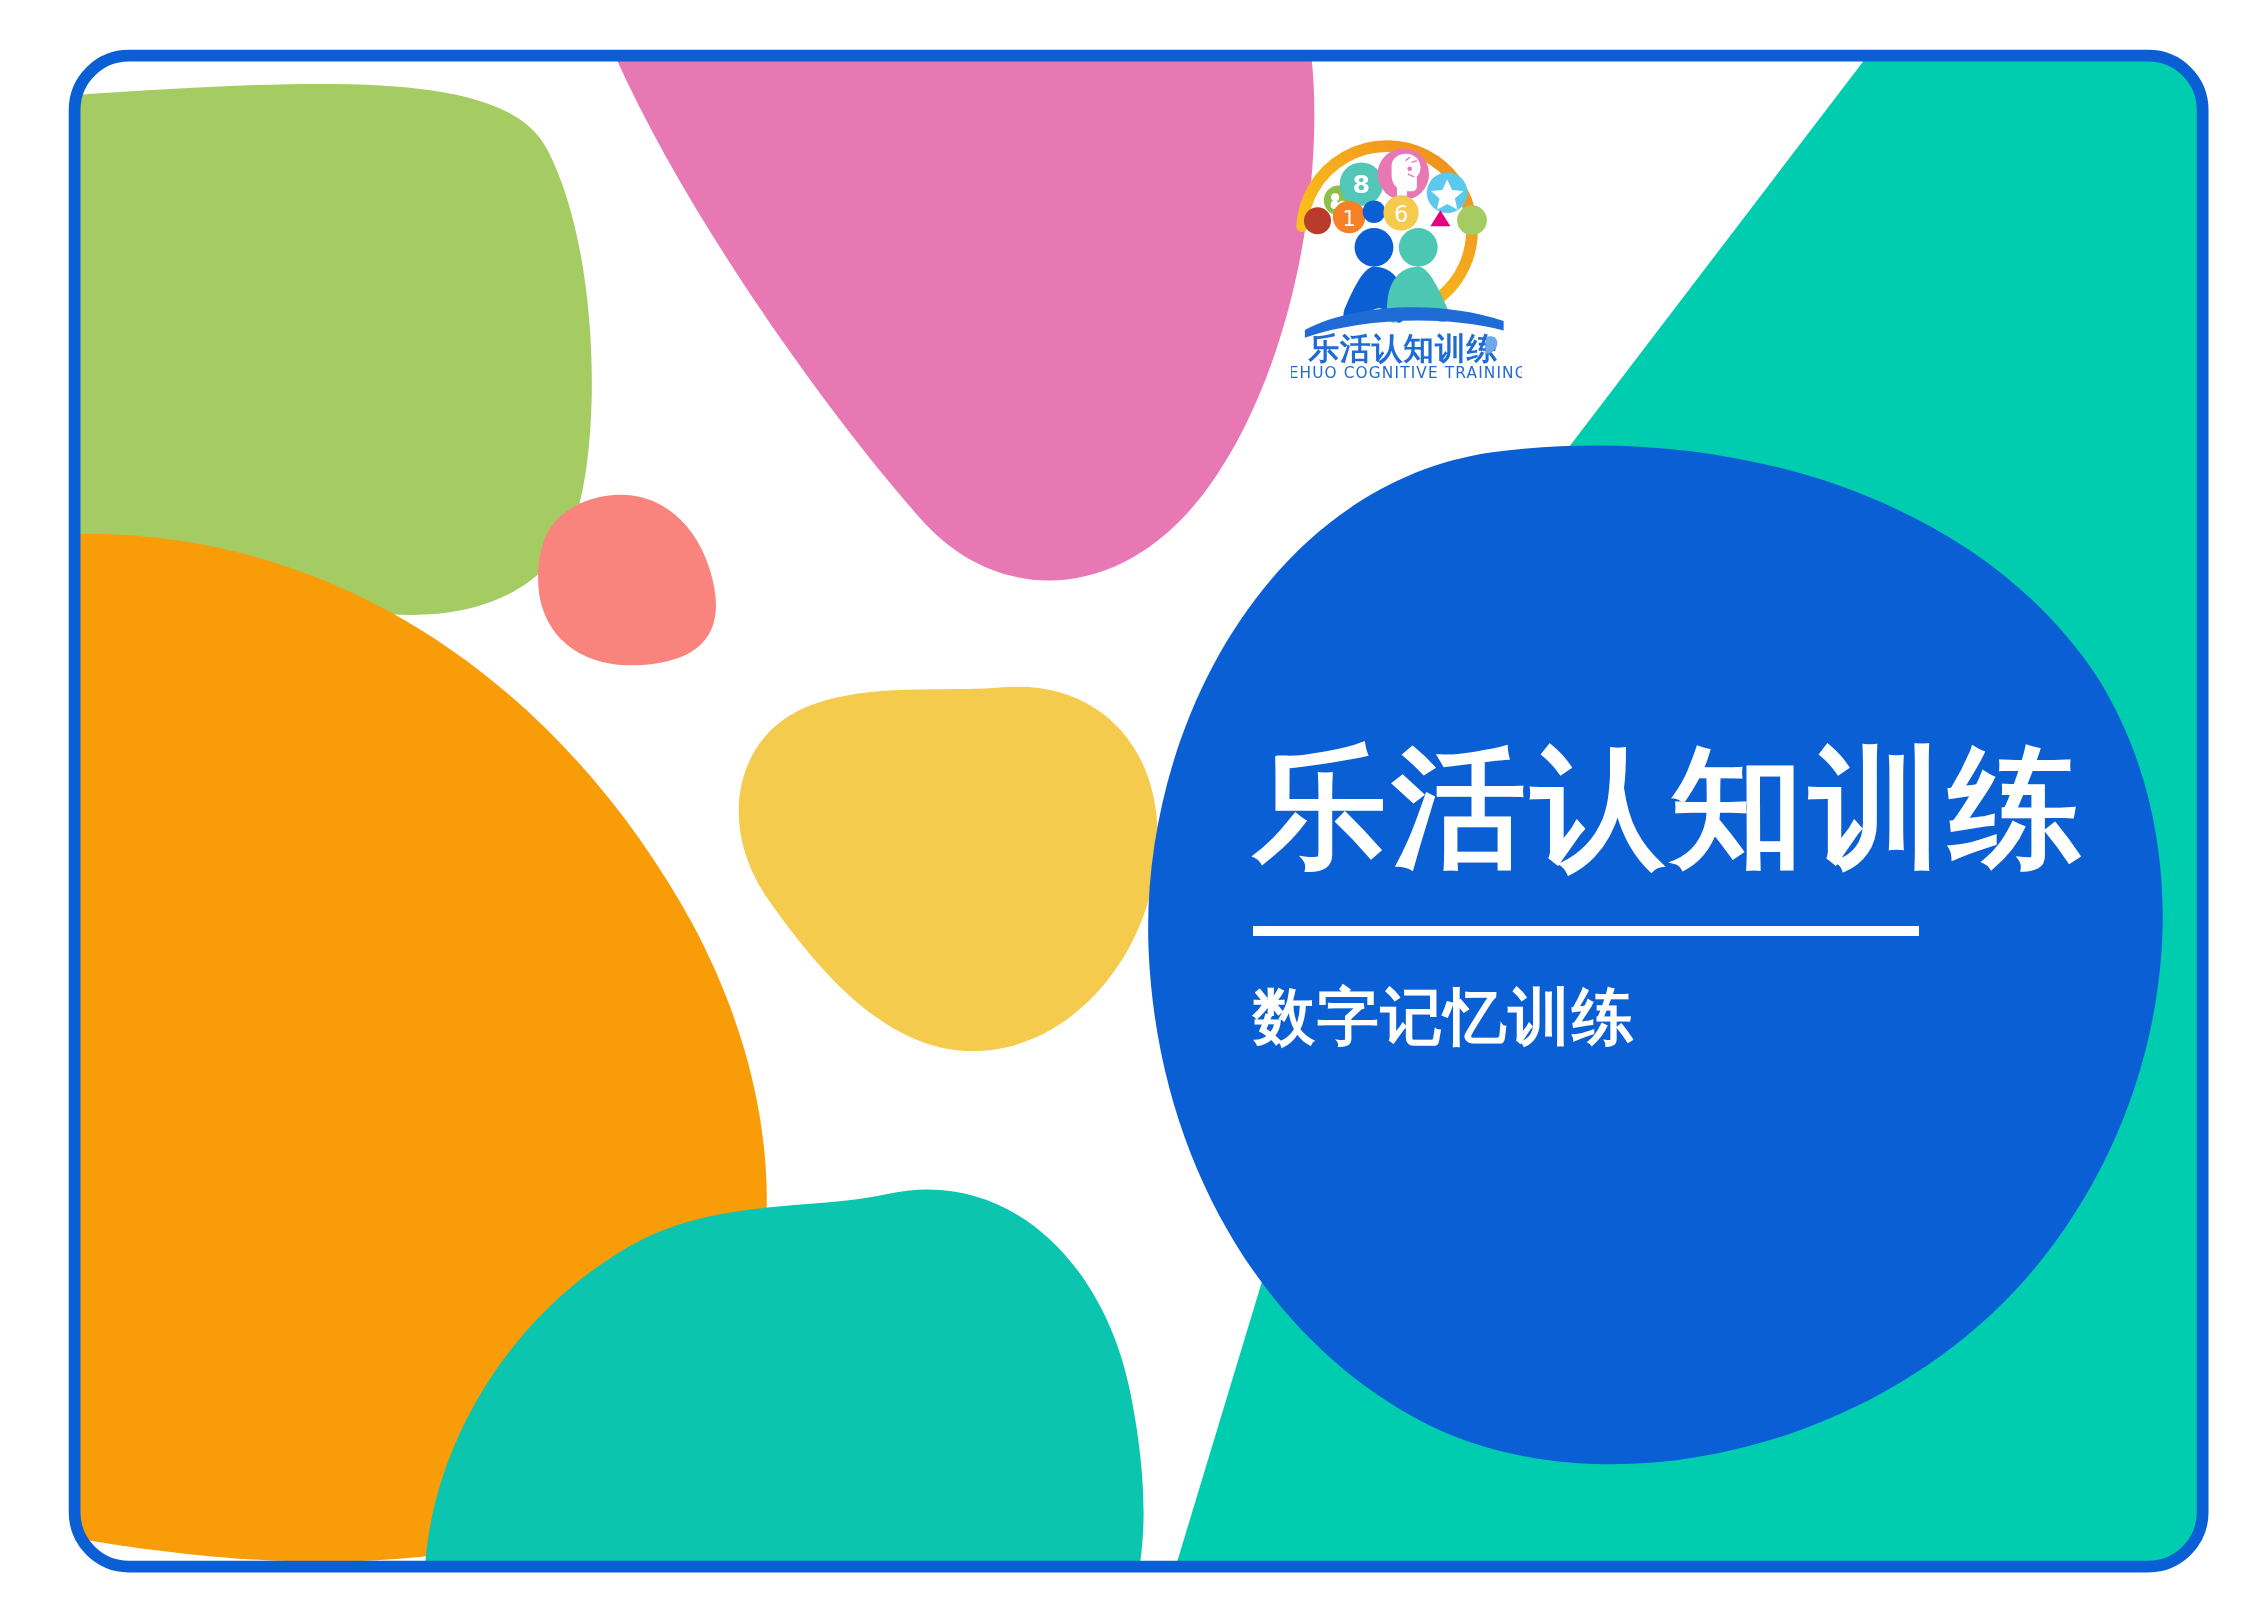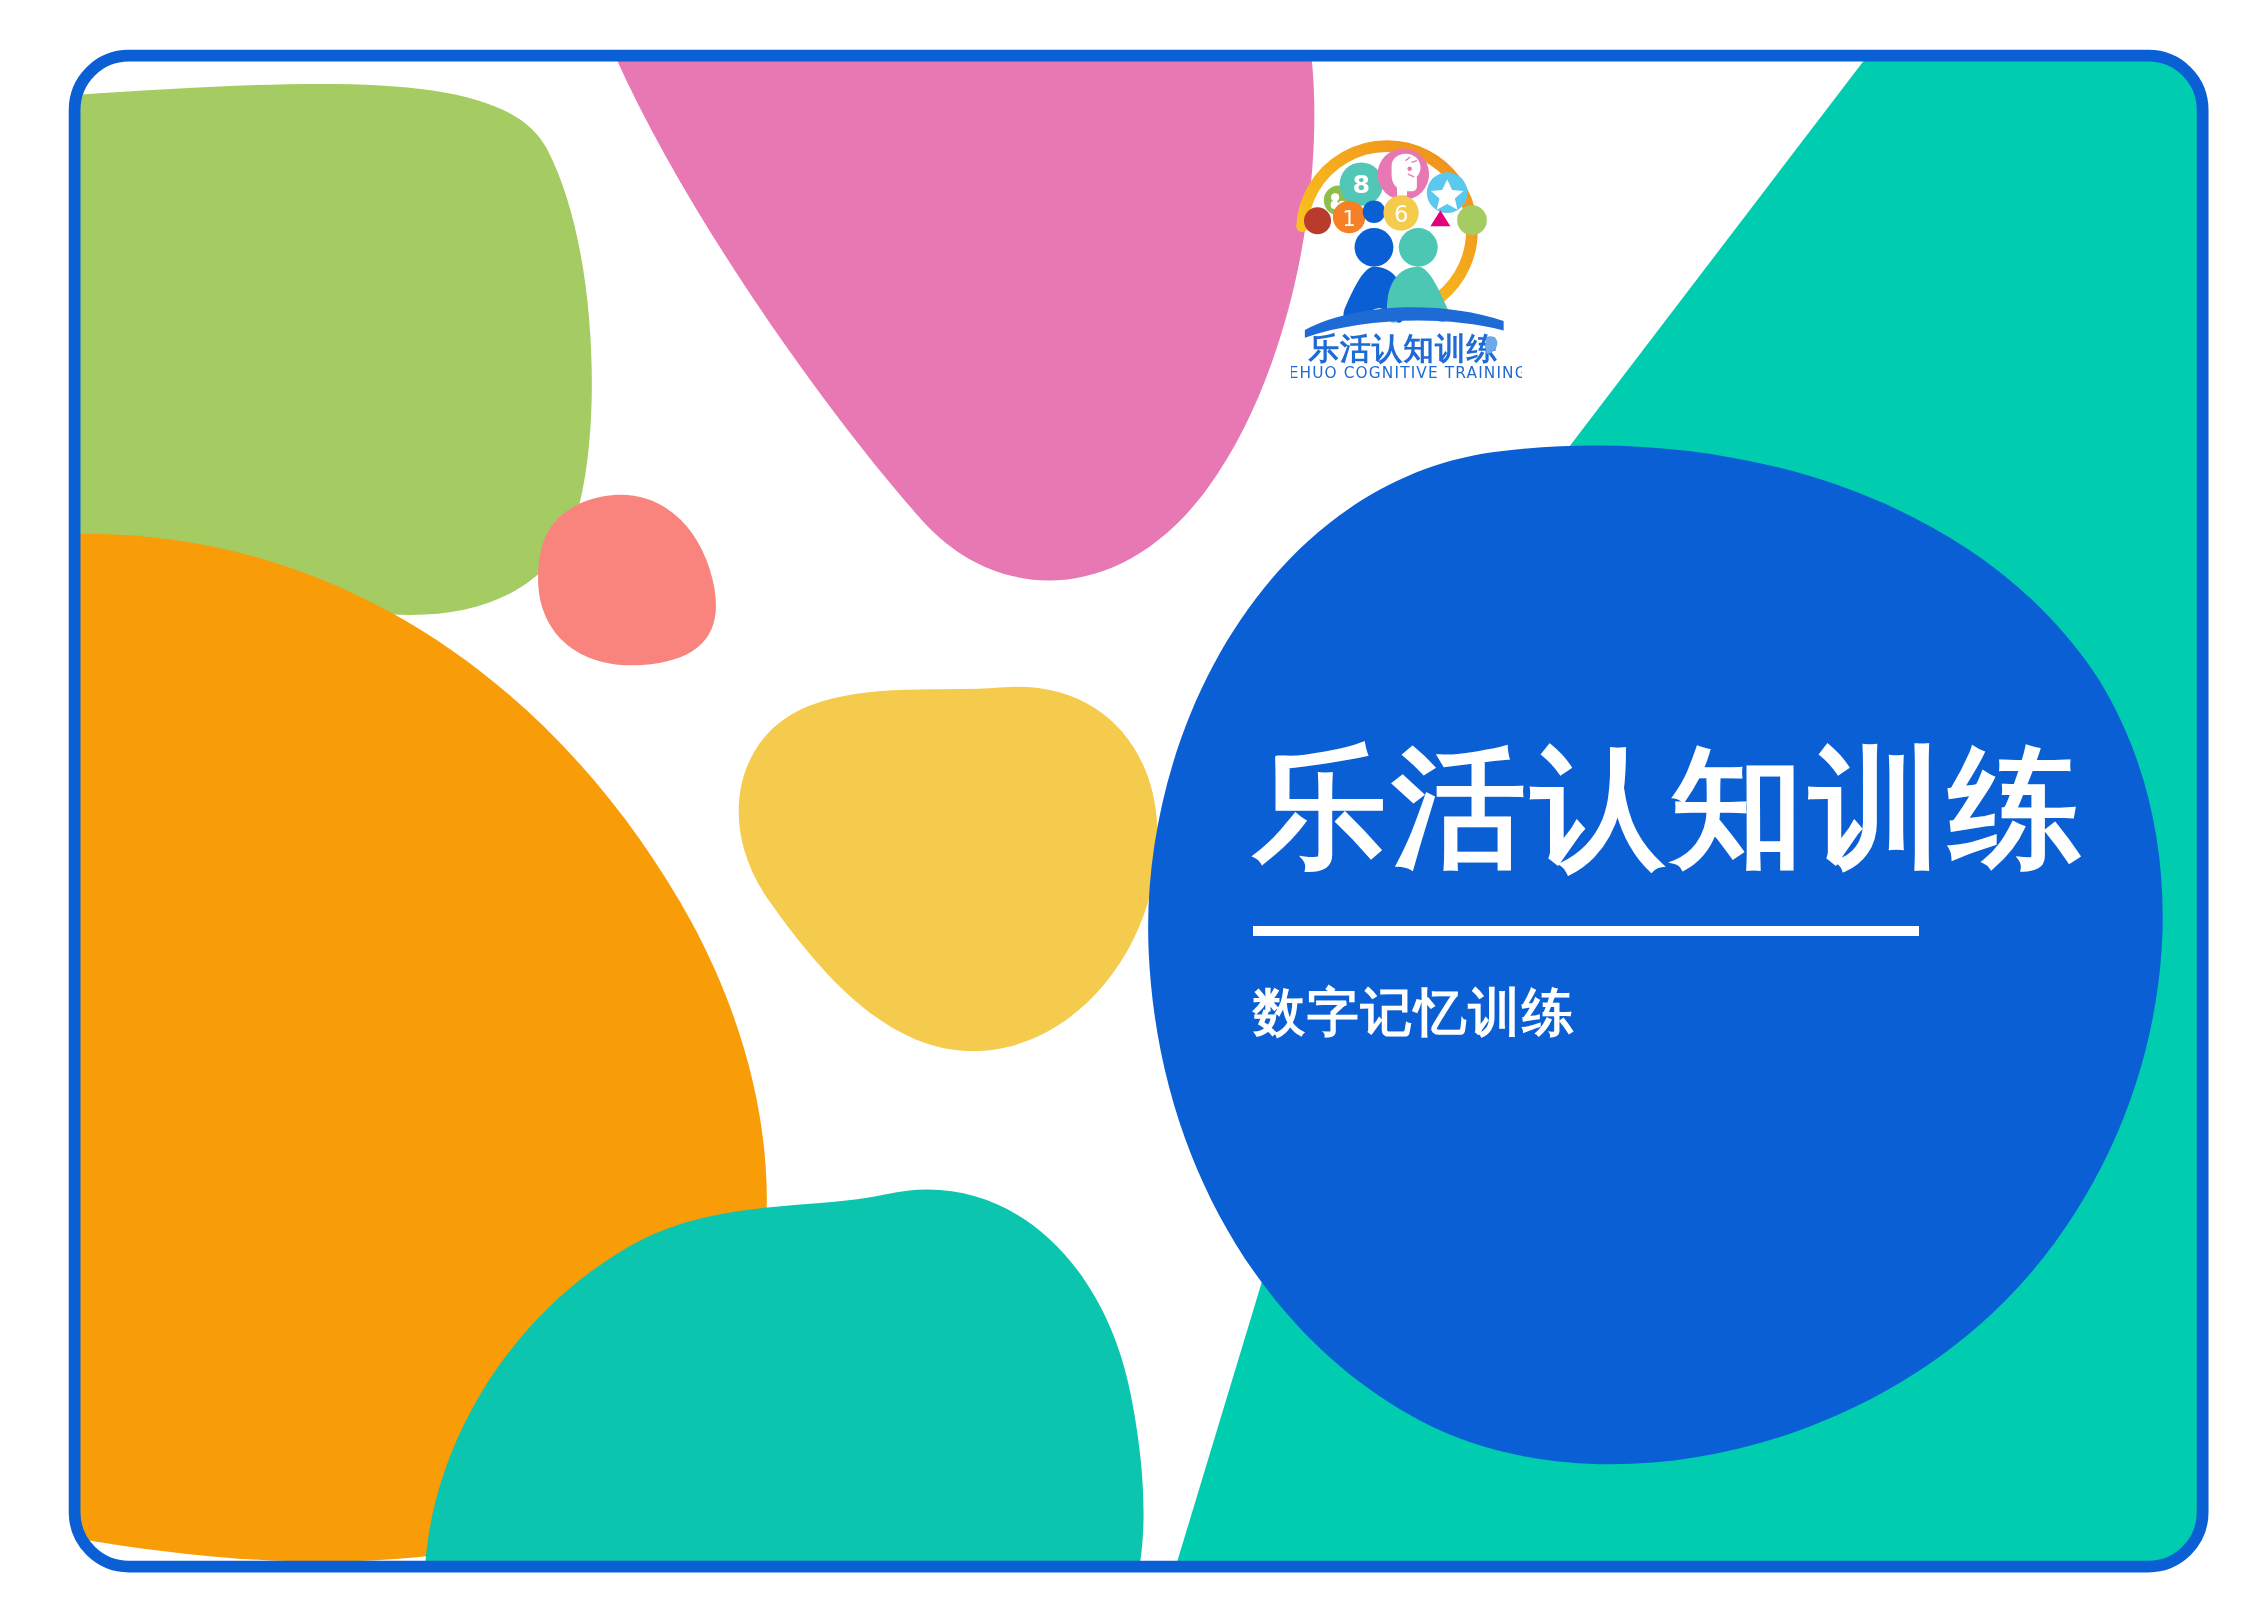--- a/index.html
+++ b/index.html
@@ -33,21 +33,21 @@
   }
   .rule{
     margin-top:53px;
     width:666px;height:10px;
     background:#ffffff;
   }
   .sub-title{
     margin-top:50px;
     font-family:"DejaVu Sans","Liberation Sans",sans-serif;
     font-weight:bold;
-    font-size:52px;
+    font-size:62px;
     line-height:1.0;
     letter-spacing:1.8px;
     color:#ffffff;
     white-space:nowrap;
   }
 
   
   #logo{
     position:absolute;
     left:1291px;top:129px;

